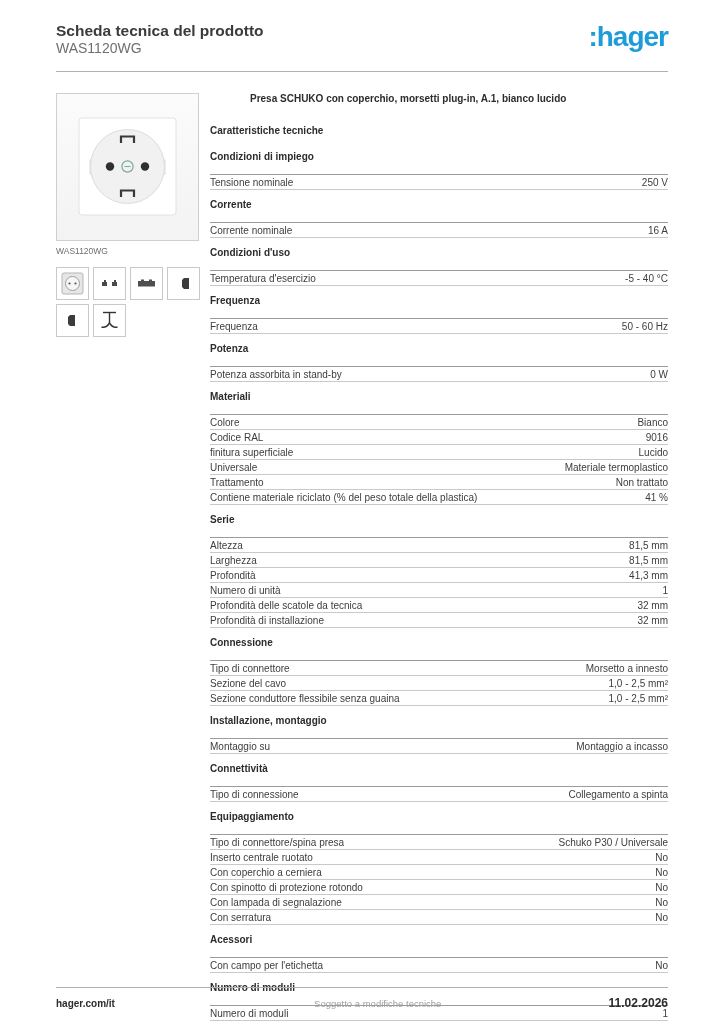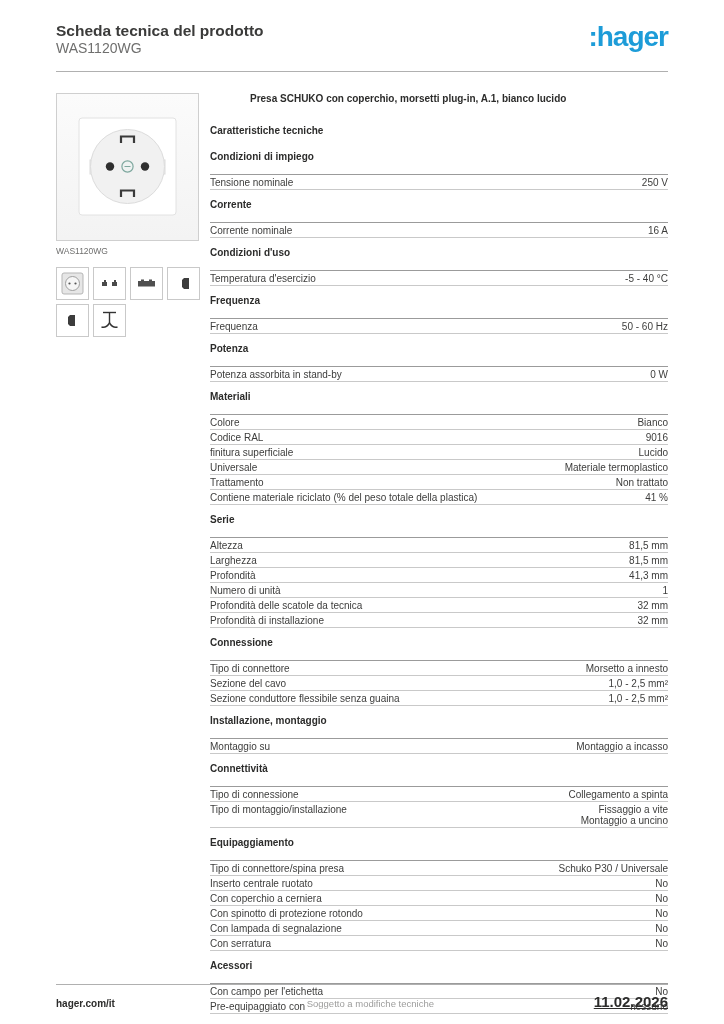--- a/index.html
+++ b/index.html
@@ -40,21 +40,21 @@
   .spec-label { text-align:left; padding-right:10px; }
   .spec-value { text-align:right; white-space:nowrap; }
   .spec-value div { text-align:right; }
 
   
   footer { position:absolute; left:56px; right:56px; bottom:14px;
            border-top:1px solid #b0b0b0; padding-top:8px;
            display:flex; justify-content:space-between; align-items:baseline; }
   .footer-site { font-size:10px; font-weight:bold; color:#2c2c2b; }
   .footer-note { font-size:9.5px; color:#9d9d9c;margin-left:32px; }
-  .footer-date { font-size:15px; font-weight:bold; color:#2c2c2b;text-decoration:underline; }
+  .footer-date { font-size:12px; font-weight:bold; color:#2c2c2b; }
 </style>
 </head>
 <body>
 
 <div class="page">
 
   <header>
     <div class="header-left">
       <div class="doc-title">Scheda tecnica del prodotto</div>
       <div class="doc-subtitle">WAS1120WG</div>
@@ -238,27 +238,20 @@
               <span class="spec-label">Montaggio su</span>
               <span class="spec-value">Montaggio a incasso</span>
             </div>
           </div>
           <div class="spec-section">
             <div class="section-title">Connettività</div>
             <div class="spec-row">
               <span class="spec-label">Tipo di connessione</span>
               <span class="spec-value">Collegamento a spinta</span>
             </div>
-            <div class="spec-row">
-              <span class="spec-label">Tipo di montaggio/installazione</span>
-              <span class="spec-value">
-                <div>Fissaggio a vite</div>
-                <div>Montaggio a uncino</div>
-              </span>
-            </div>
           </div>
           <div class="spec-section">
             <div class="section-title">Equipaggiamento</div>
             <div class="spec-row">
               <span class="spec-label">Tipo di connettore/spina presa</span>
               <span class="spec-value">Schuko P30 / Universale</span>
             </div>
             <div class="spec-row">
               <span class="spec-label">Inserto centrale ruotato</span>
               <span class="spec-value">No</span>
@@ -278,24 +271,20 @@
             <div class="spec-row">
               <span class="spec-label">Con serratura</span>
               <span class="spec-value">No</span>
             </div>
           </div>
           <div class="spec-section">
             <div class="section-title">Acessori</div>
             <div class="spec-row">
               <span class="spec-label">Con campo per l'etichetta</span>
               <span class="spec-value">No</span>
-            </div>
-            <div class="spec-row">
-              <span class="spec-label">Pre-equipaggiato con</span>
-              <span class="spec-value">nessuno</span>
             </div>
           </div>
           <div class="spec-section">
             <div class="section-title">Numero di moduli</div>
             <div class="spec-row">
               <span class="spec-label">Numero di moduli</span>
               <span class="spec-value">1</span>
             </div>
           </div>
         </div>

